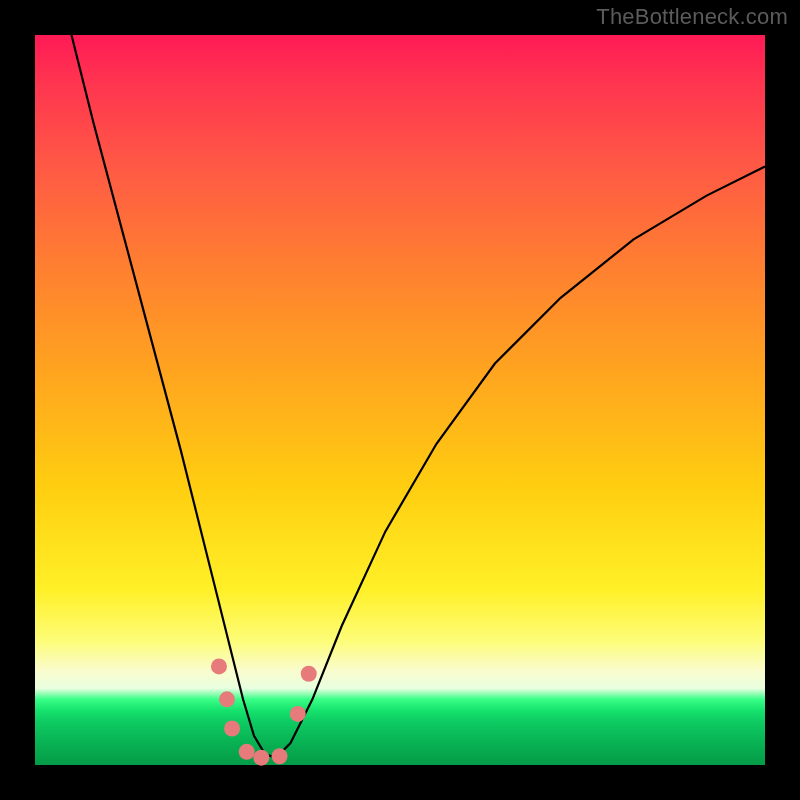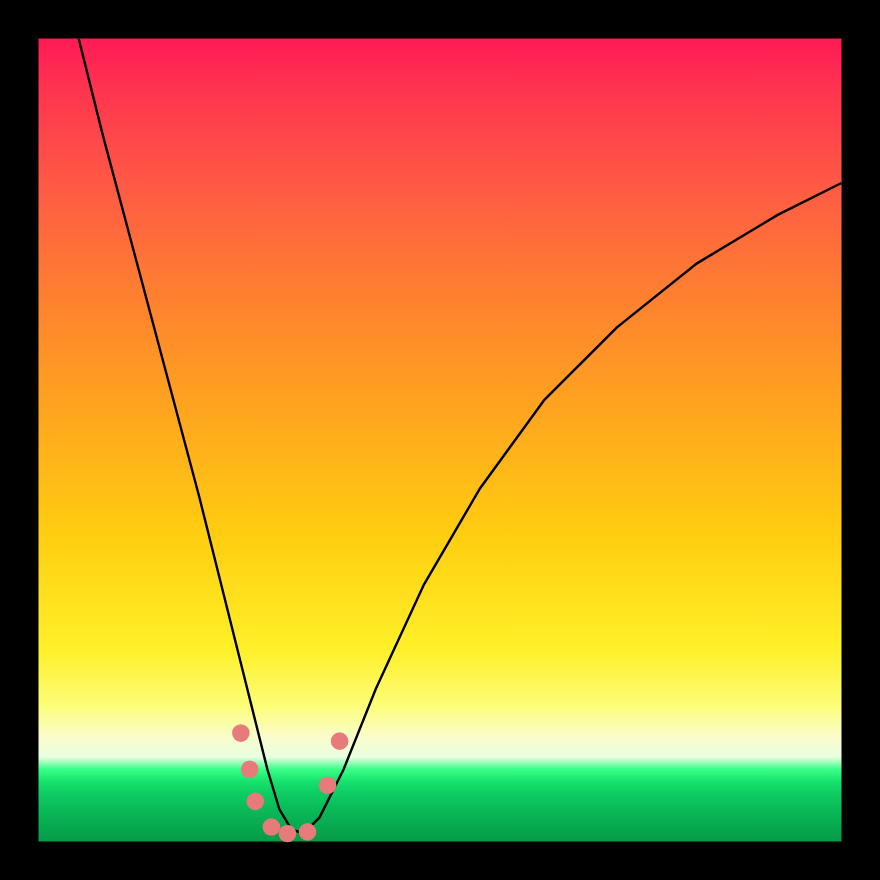--- a/index.html
+++ b/index.html
@@ -59,20 +59,21 @@
     top: 0;
     width: 730px;
     height: 730px;
     overflow: visible;
   }
 </style>
 </head>
 <body>
 
 <div class="frame">
+  <div class="watermark">TheBottleneck.com</div>
   <div class="plot-area">
     <svg class="curve" viewBox="0 0 730 730">
       <path id="main-curve" fill="none" stroke="#000000" stroke-width="2.2" d="M36.50 0.00 L58.40 87.60 L87.60 197.10 L116.80 306.60 L146.00 416.10 L167.90 503.70 L182.50 562.10 L197.10 620.50 L208.05 664.30 L219.00 700.80 L229.95 719.05 L240.90 722.70 L255.50 708.10 L277.40 664.30 L306.60 591.30 L350.40 496.40 L401.50 408.80 L459.90 328.50 L525.60 262.80 L598.60 204.40 L671.60 160.60 L730.00 131.40"></path>
       <g id="markers-group">
           <circle cx="183.96" cy="631.45" r="8" fill="#e77b7b"></circle>
           <circle cx="191.99" cy="664.30" r="8" fill="#e77b7b"></circle>
           <circle cx="197.10" cy="693.50" r="8" fill="#e77b7b"></circle>
           <circle cx="211.70" cy="716.86" r="8" fill="#e77b7b"></circle>
           <circle cx="226.30" cy="722.70" r="8" fill="#e77b7b"></circle>
           <circle cx="244.55" cy="721.24" r="8" fill="#e77b7b"></circle>

